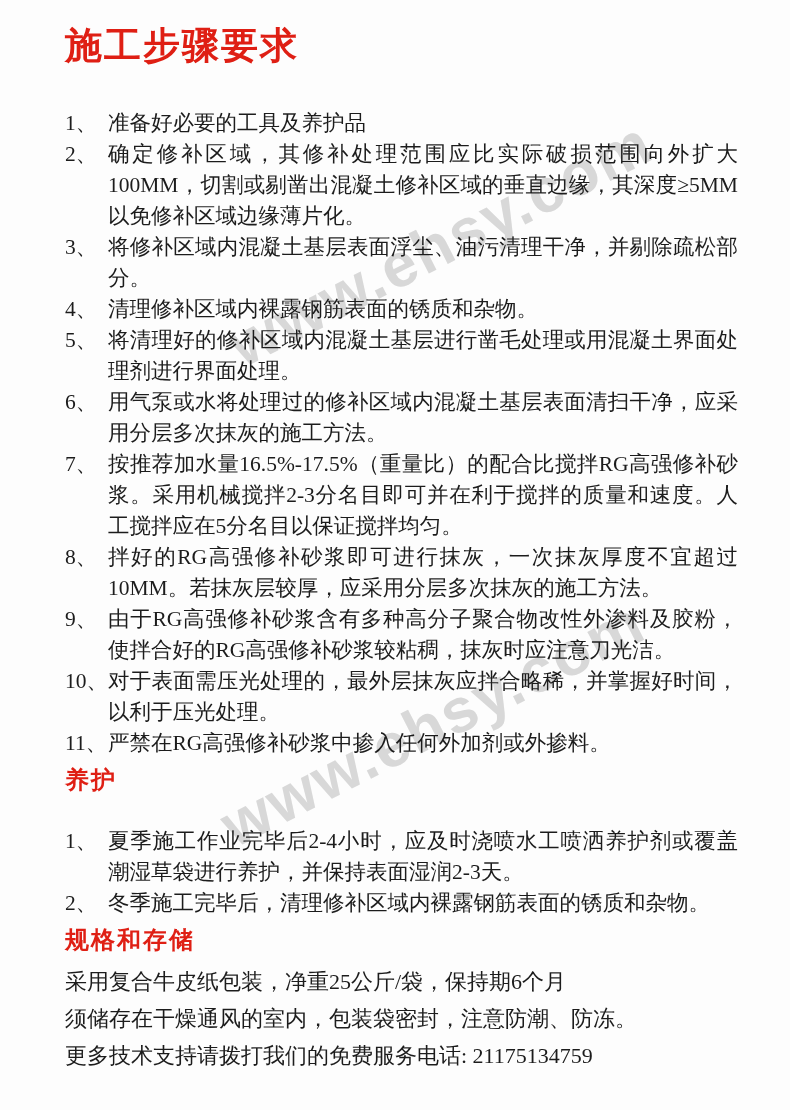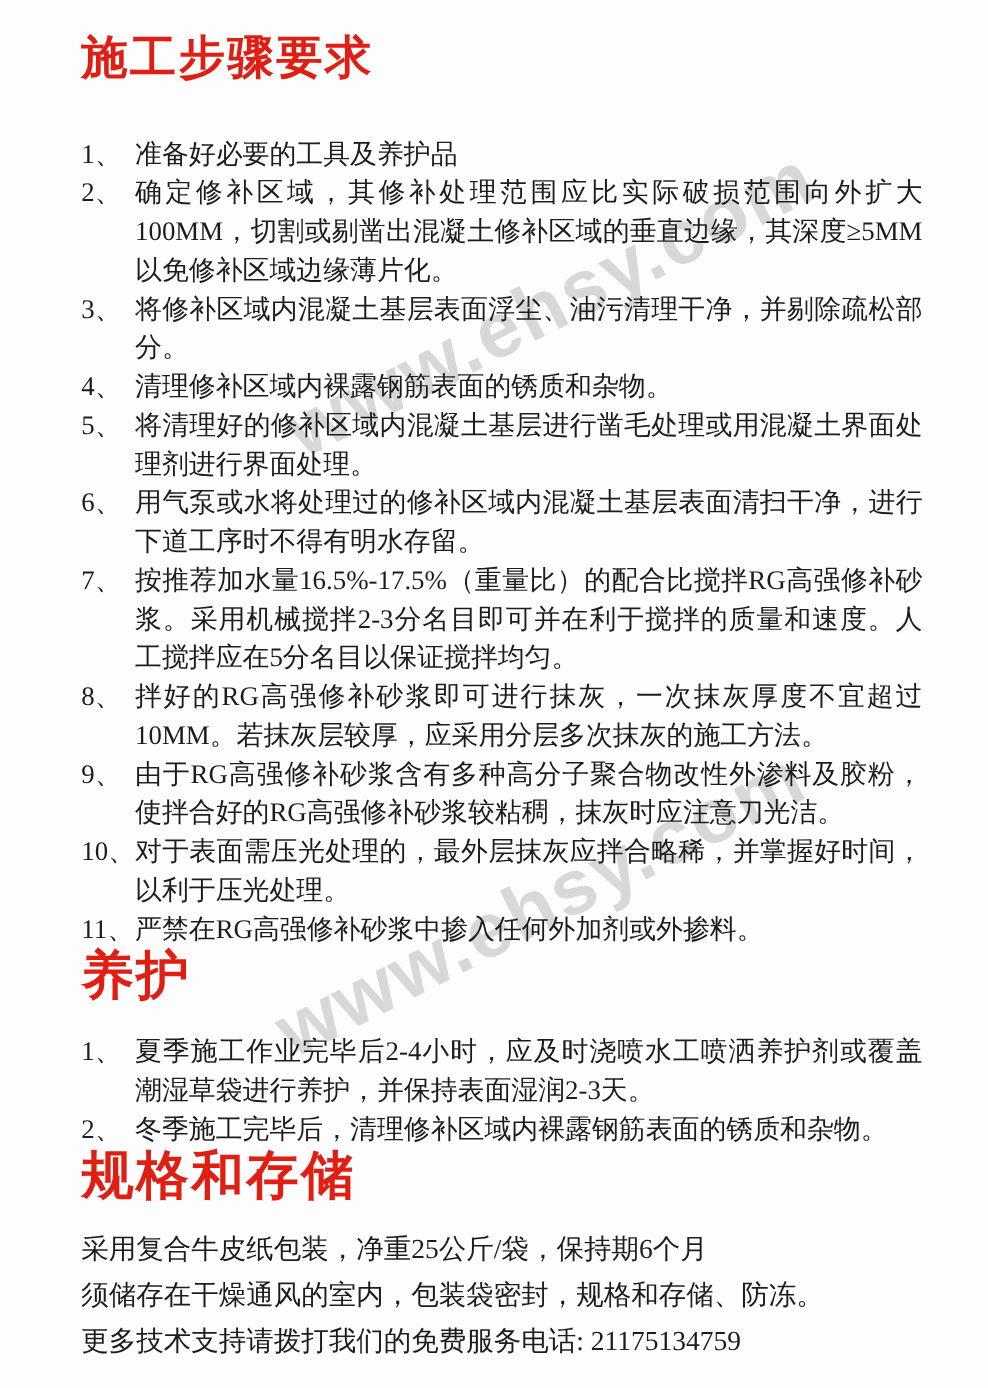--- a/index.html
+++ b/index.html
@@ -33,33 +33,33 @@
     padding: 24px 52px 0 65px;
   }
   h1.sec-title, h2.sec-title {
     font-family: "Liberation Sans", "DejaVu Sans", sans-serif;
     color: #df1f14;
     margin: 0;
     font-weight: bold;
     letter-spacing: 2px;
   }
   h1.sec-title { font-size: 37px; line-height: 44px; margin-bottom: 40px; }
-  h2.sec-title { font-size: 42px; line-height: 42px; }
+  h2.sec-title { font-size: 24px; line-height: 42px; }
   .list { margin: 0; }
   .li {
     display: flex;
     font-size: 21.5px;
     line-height: 31px;
   }
   .li .marker { flex: 0 0 43px; }
   .li .li-text { flex: 1; text-align: justify; }
   .sec2-title { margin-top: 32px; }
   .sec2-list { margin-top: 25px; }
   .sec3-title { margin-top: 31px; }
-  .paras { margin-top: 19px; }
+  .paras { margin-top: 2px; }
   .para {
     font-size: 22px;
     line-height: 37px;
     text-align: left;
   }
 </style>
 </head>
 <body>
 
 <div class="watermark wm1">www.ehsy.com</div>
@@ -85,21 +85,21 @@
     <div class="li">
       <span class="marker">4、</span>
       <span class="li-text">清理修补区域内裸露钢筋表面的锈质和杂物。</span>
     </div>
     <div class="li">
       <span class="marker">5、</span>
       <span class="li-text">将清理好的修补区域内混凝土基层进行凿毛处理或用混凝土界面处理剂进行界面处理。</span>
     </div>
     <div class="li">
       <span class="marker">6、</span>
-      <span class="li-text">用气泵或水将处理过的修补区域内混凝土基层表面清扫干净，进行下道工序时不得有明水存留。</span>
+      <span class="li-text">用气泵或水将处理过的修补区域内混凝土基层表面清扫干净，应采用分层多次抹灰的施工方法。</span>
     </div>
     <div class="li">
       <span class="marker">7、</span>
       <span class="li-text">按推荐加水量16.5%-17.5%（重量比）的配合比搅拌RG高强修补砂浆。采用机械搅拌2-3分名目即可并在利于搅拌的质量和速度。人工搅拌应在5分名目以保证搅拌均匀。</span>
     </div>
     <div class="li">
       <span class="marker">8、</span>
       <span class="li-text">拌好的RG高强修补砂浆即可进行抹灰，一次抹灰厚度不宜超过10MM。若抹灰层较厚，应采用分层多次抹灰的施工方法。</span>
     </div>
     <div class="li">
@@ -126,17 +126,17 @@
     <div class="li">
       <span class="marker">2、</span>
       <span class="li-text">冬季施工完毕后，清理修补区域内裸露钢筋表面的锈质和杂物。</span>
     </div>
   </div>
 
   <h2 class="sec-title sec3-title">规格和存储</h2>
 
   <div class="paras">
     <div class="para">采用复合牛皮纸包装，净重25公斤/袋，保持期6个月</div>
-    <div class="para">须储存在干燥通风的室内，包装袋密封，规格和存储、防冻。</div>
+    <div class="para">须储存在干燥通风的室内，包装袋密封，注意防潮、防冻。</div>
     <div class="para">更多技术支持请拨打我们的免费服务电话: 21175134759</div>
   </div>
 
 </div>
 
 </body></html>

